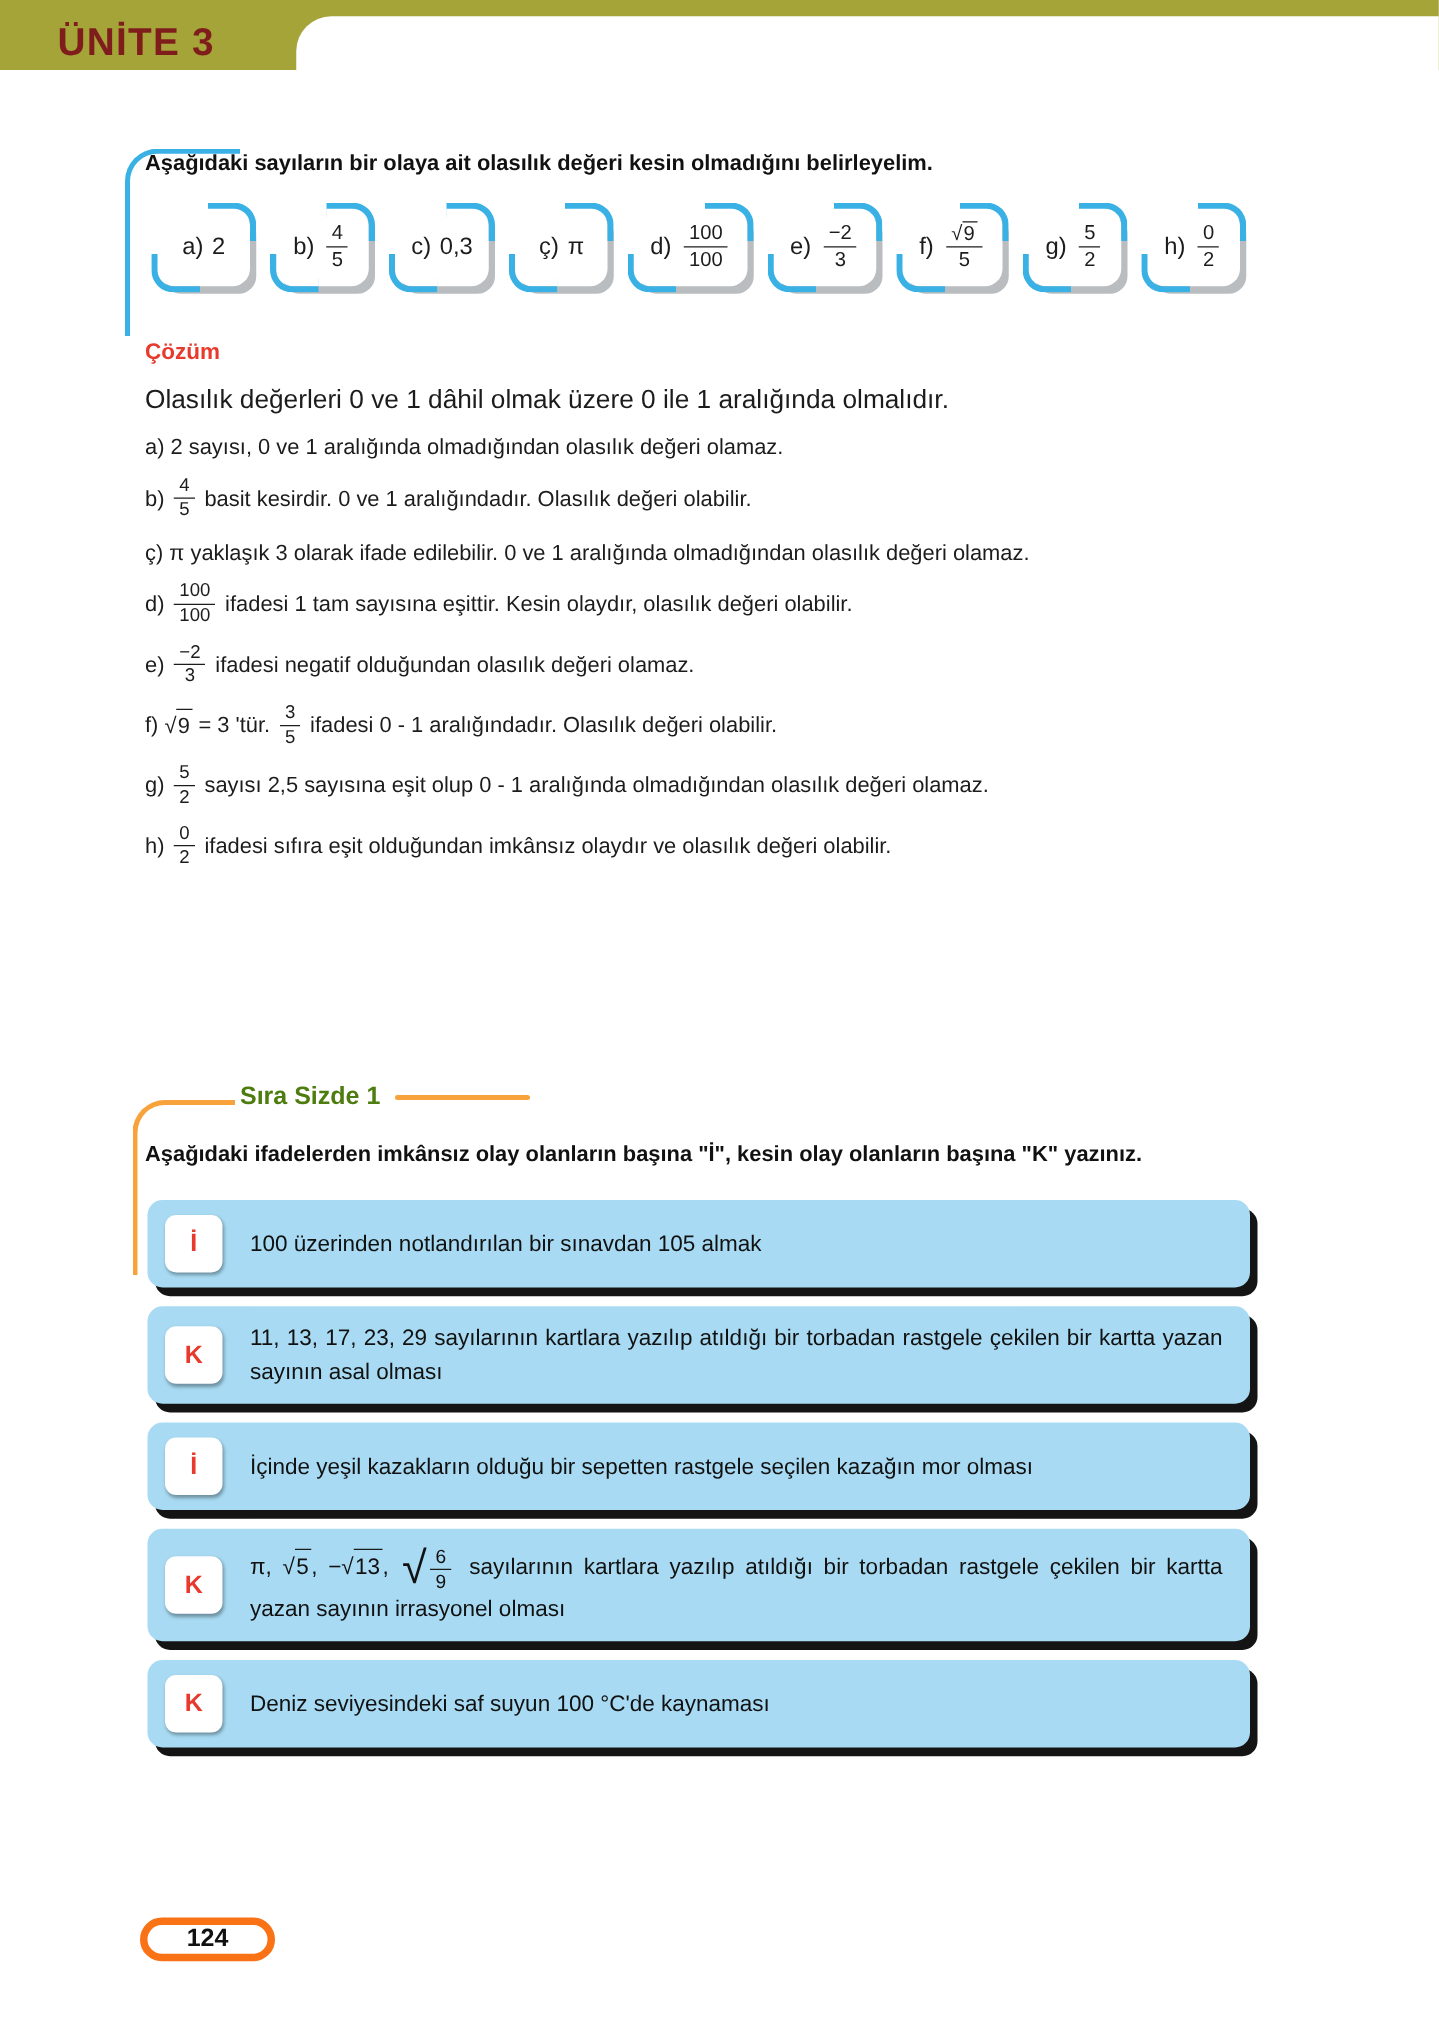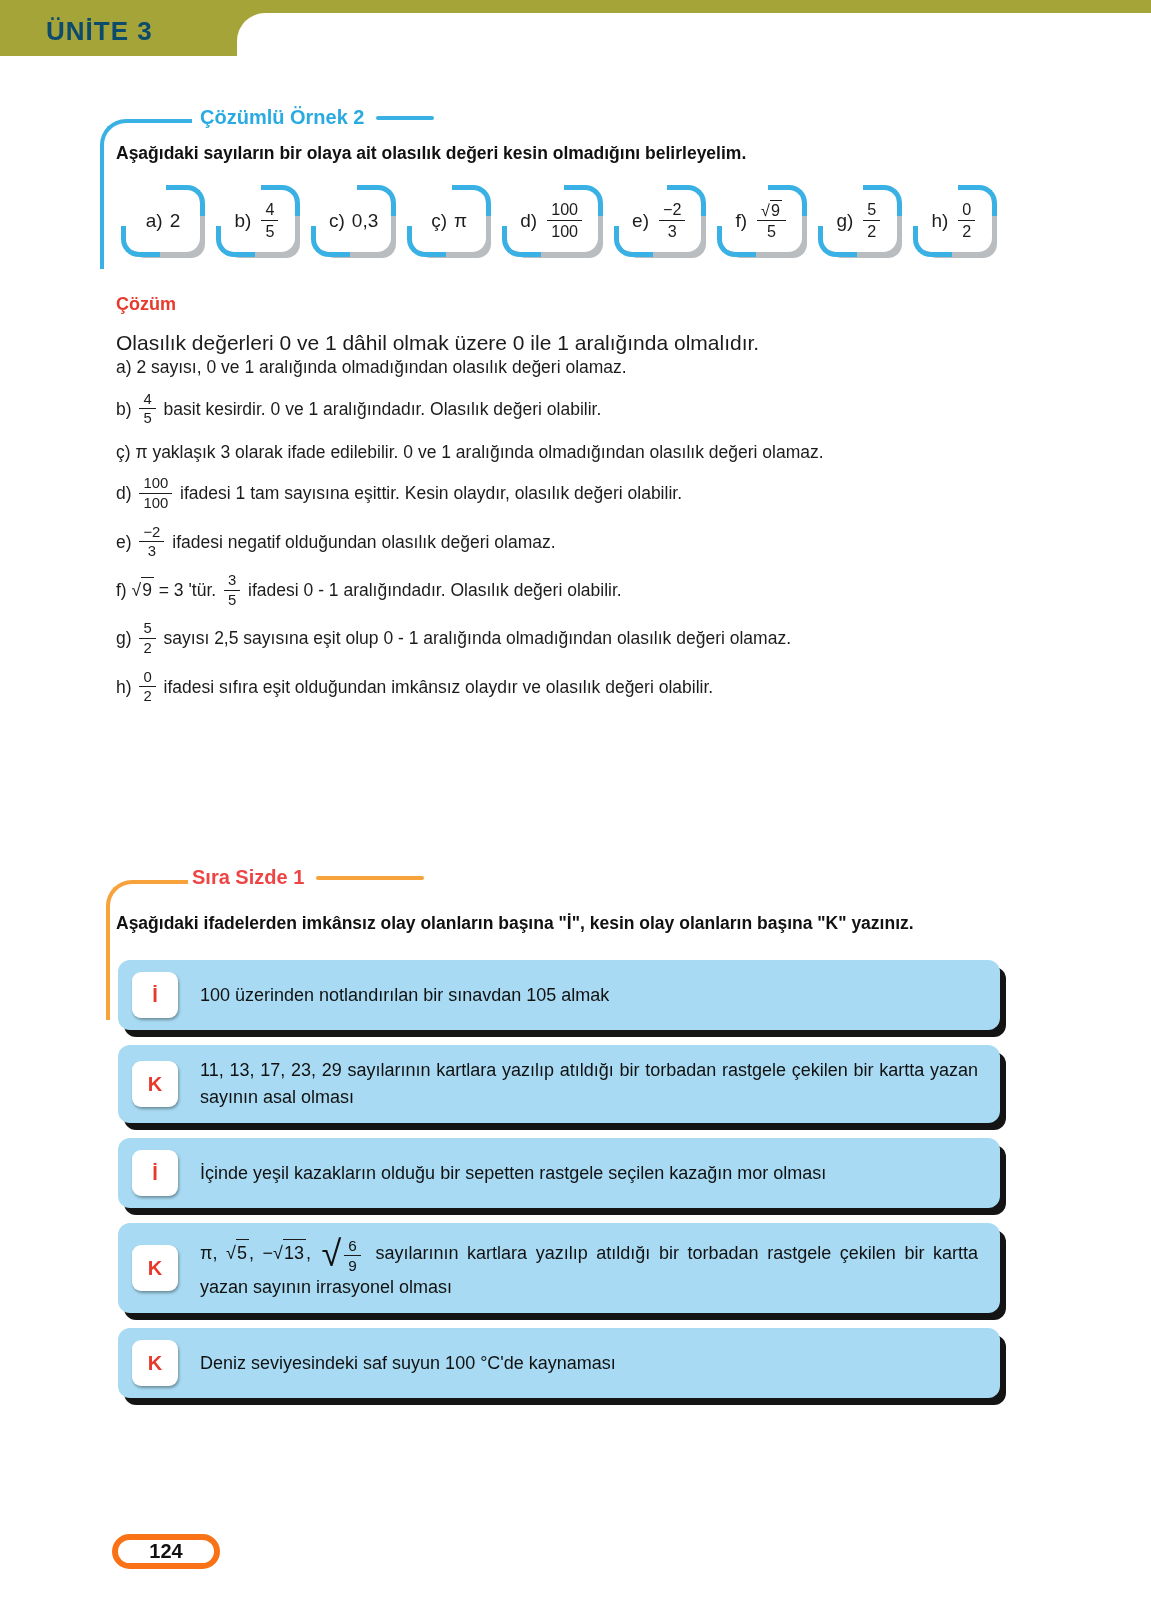--- a/index.html
+++ b/index.html
@@ -6,37 +6,37 @@
   html,body { background:#ffffff; }
   body {
     width:1151px; height:1624px; position:relative;
     font-family:"Liberation Sans", sans-serif; color:#1c1c1c;
     overflow:hidden;
   }
 
   
   .unit-header { position:absolute; top:0; left:0; width:1151px; height:56px; background:#a4a438; }
   .unit-white-notch { position:absolute; top:13px; left:237px; right:0; bottom:0; background:#ffffff; border-top-left-radius:28px; }
-  .unit-title { position:absolute; top:16px; left:46px; color:#0c4a6e; font-size:26px; font-weight:bold; letter-spacing:1px; }
+  .unit-title { position:absolute; top:16px; left:46px; color:#7f1d1d; font-size:31px; font-weight:bold; letter-spacing:1px; }
 
   
   .section { position:absolute; left:100px; width:948px; }
   .example-section { top:106px; }
   .sira-section { top:866px; }
 
   .accent-curve { position:absolute; border-top-left-radius:26px; }
   .example-curve { left:0; top:13px; width:92px; height:150px; border-left:4px solid #3ab1e4; border-top:4px solid #3ab1e4; }
   .sira-curve { left:6px; top:14px; width:82px; height:140px; border-left:4px solid #f7a23b; border-top:4px solid #f7a23b; }
 
   .title-row { display:flex; align-items:center; gap:12px; }
   .example-title-row { margin-left:100px; }
   .sira-title-row { margin-left:92px; }
   .section-title { font-size:20px; font-weight:bold; }
   .example-title { color:#29abe2; }
-  .sira-title { color:#ef4444; }
+  .sira-title { color:#4d7c0f; }
   .dash { height:4px; border-radius:2px; }
   .dash.blue { background:#3ab1e4; width:58px; }
   .dash.orange { background:#f7a23b; width:108px; }
 
   .prompt { margin:14px 0 0 16px; font-weight:bold; font-size:17.5px; color:#111; }
   .sira-prompt { margin-top:24px; }
 
   
   .cards { display:flex; gap:21px; margin:26px 0 0 26px; align-items:center; }
   .card {
@@ -61,21 +61,21 @@
   .sqrt { display:inline-block; white-space:nowrap; }
   .sqrt .radicand { display:inline-block; border-top:1.6px solid #1c1c1c; padding:0 2px 0 1px; }
   .sqrt-frac { display:inline-flex; align-items:center; vertical-align:middle; margin:0 2px; }
   .sqrt-frac .rsign { font-size:2em; font-weight:400; line-height:0.85; }
   .sqrt-frac .radicand { padding:2px 3px 0 2px; }
   .sqrt-frac .frac { transform:none; margin:0 1px; }
 
   
   .cozum-label { margin:42px 0 0 16px; color:#e8392d; font-weight:bold; font-size:18px; }
   .solution-intro { margin:16px 0 0 16px; font-size:21px; }
-  .solution-lines { margin:0 0 0 16px; }
+  .solution-lines { margin:13px 0 0 16px; }
   .solution-line { margin:0 0 12px; font-size:17.5px; line-height:1.4; }
 
   
   .statements { margin:26px 0 0 18px; width:882px; }
   .statement-box {
     background:#a8dbf3; border-radius:12px; box-shadow:6px 7px 0 #141414;
     display:flex; align-items:center; gap:22px;
     padding:12px 22px 12px 14px; margin-bottom:15px; min-height:70px;
   }
   .answer-box {
@@ -97,24 +97,20 @@
 </head>
 <body>
 
 <header class="unit-header">
   <div class="unit-white-notch"></div>
   <span class="unit-title">ÜNİTE 3</span>
 </header>
 
 <section class="section example-section">
   <div class="accent-curve example-curve"></div>
-  <div class="title-row example-title-row">
-    <h2 class="section-title example-title">Çözümlü Örnek 2</h2>
-    <span class="dash blue"></span>
-  </div>
   <p class="prompt">Aşağıdaki sayıların bir olaya ait olasılık değeri kesin olmadığını belirleyelim.</p>
   <div class="cards" id="cards">
       <div class="card"><span class="card-label">a)</span>2</div>
       <div class="card">
         <span class="card-label">b)</span>
         <span class="frac">
           <span class="num">4</span>
           <span class="den">5</span>
         </span>
       </div>

